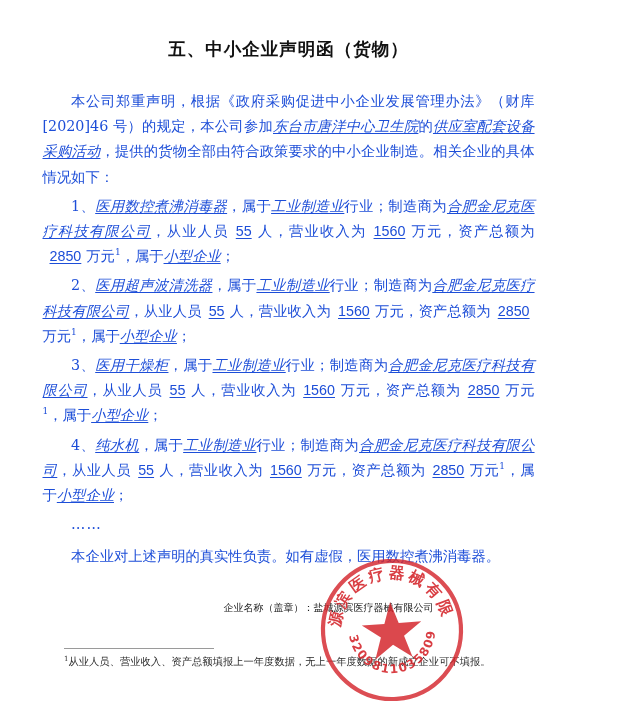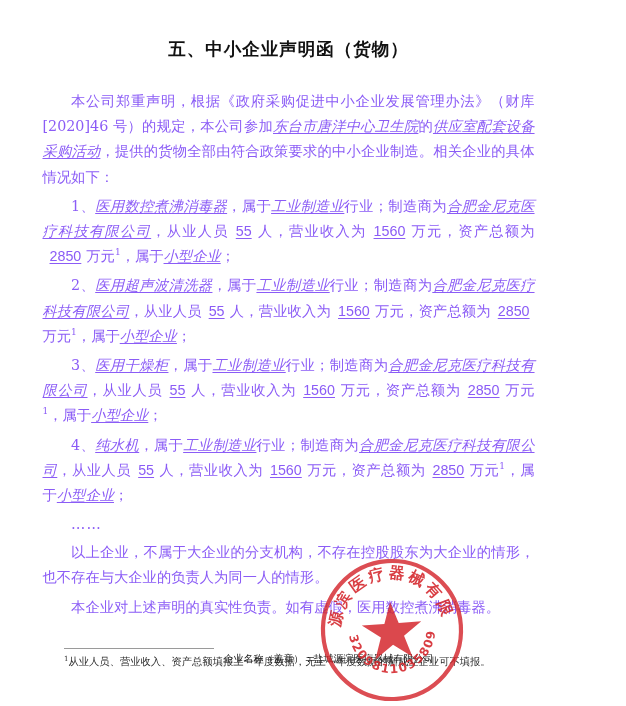--- a/index.html
+++ b/index.html
@@ -39,21 +39,21 @@
 
   
   .body-area {
     margin: 0 auto;
     width: 492px;
     padding-top: 28px;
     font-size: 14.3px;
     line-height: 25.2px;
     text-align: justify;
     text-justify: inter-ideograph;
-    color: #8b5cf6;
+    color: #1d4ed8;
   }
 
   p.para {
     margin: 0;
     text-indent: 2em;
     text-align: justify;
   }
 
   p.item {
     margin: 0;
@@ -169,21 +169,20 @@
     <div class="gap-sm"></div>
 
     <p class="item"><span>4、</span><span class="fill">纯水机</span><span>，属于</span><span class="fill">工业制造业</span><span>行业；制造商为</span><span class="fill">合肥金尼克医疗科技有限公司</span><span>，从业人员</span><span class="num">55</span><span>人，</span><span>营业收入为</span><span class="num">1560</span><span>万元，</span><span>资产总额为</span><span class="num">2850</span><span>万元</span><span class="sup">1</span><span>，属于</span><span class="fill">小型企业</span><span>；</span></p>
 
     <div class="gap-sm"></div>
 
     <p class="ellipsis-line">……</p>
 
     <div class="gap-sm"></div>
 
-    <p class="para">以上企业，不属于大企业的分支机构，不存在控股股东为大企业的情形，也不存在与大企业的负责人为同一人的情形。</p>
 
     <div class="gap-sm"></div>
 
     <p class="para">本企业对上述声明的真实性负责。如有虚假，医用数控煮沸消毒器。</p>
 
   </div>
 
   <div class="sign-block">
     <div class="sign-line"><span>企业名称（盖章）：</span><span>盐城源滨医疗器械有限公司</span></div>
   </div>

